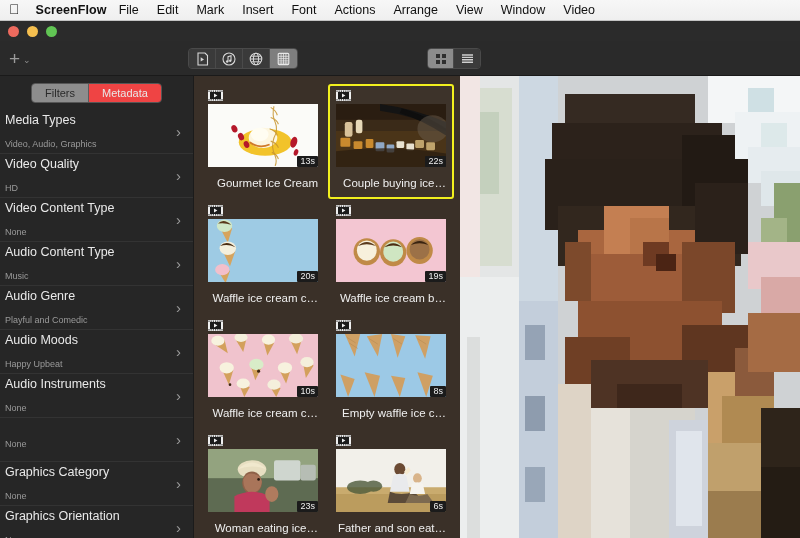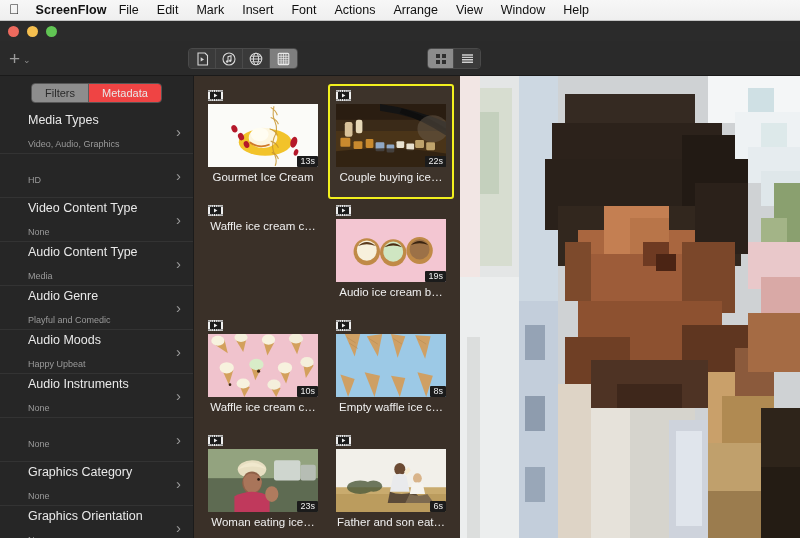--- a/index.html
+++ b/index.html
@@ -191,21 +191,21 @@
   }
   .tab:last-child { border-right: none; }
   .tab.active { background: #8d8d8d; color: #2a2a2a; }
 
   .filter-list { flex: 1; overflow: hidden; }
   .filter-row {
     height: 44px;
     border-bottom: 1px solid #333333;
     display: flex;
     align-items: center;
-    padding: 0 12px 0 28px;
+    padding: 0 12px 0 5px;
     position: relative;
   }
   .filter-texts { flex: 1; overflow: hidden; }
   .filter-title {
     color: #e9e9e9;
     font-size: 12.5px;
     line-height: 15px;
     white-space: nowrap;
   }
   .filter-sub {
@@ -273,27 +273,27 @@
     right: 0px;
     bottom: 0px;
     background: #1b1b1b;
     color: #efefef;
     font-size: 9px;
     line-height: 11px;
     padding: 0 3px;
     border-radius: 1px;
   }
   .cap {
-    margin-top: 3px;
+    margin-top: 9px;
     color: #efefef;
     font-size: 11.5px;
     line-height: 14px;
     white-space: nowrap;
     overflow: hidden;
-    text-align: center;
+    text-align: right;
   }
 
   
   .preview {
     flex: 1;
     background: #2a2a2a;
     position: relative;
     overflow: hidden;
   }
   .preview-img {
@@ -310,21 +310,21 @@
   <span class="menu-app">ScreenFlow</span>
   <span class="menu-item">File</span>
   <span class="menu-item">Edit</span>
   <span class="menu-item">Mark</span>
   <span class="menu-item">Insert</span>
   <span class="menu-item">Font</span>
   <span class="menu-item">Actions</span>
   <span class="menu-item">Arrange</span>
   <span class="menu-item">View</span>
   <span class="menu-item">Window</span>
-  <span class="menu-item">Help</span>
+  <span class="menu-item">Video</span>
 </div>
 
 <div class="window">
 
   <div class="titlebar">
     <div class="traffic">
       <span class="light close"></span>
       <span class="light min"></span>
       <span class="light max"></span>
     </div>
@@ -401,37 +401,38 @@
         <div class="filter-row">
           <div class="filter-texts">
             <div class="filter-title">Media Types</div>
             <div class="filter-sub">Video, Audio, Graphics</div>
           </div>
           <span class="chev">›</span>
         </div>
 
         <div class="filter-row">
           <div class="filter-texts">
+            <div class="filter-title">Video Quality</div>
             <div class="filter-sub">HD</div>
           </div>
           <span class="chev">›</span>
         </div>
 
         <div class="filter-row">
           <div class="filter-texts">
             <div class="filter-title">Video Content Type</div>
             <div class="filter-sub">None</div>
           </div>
           <span class="chev">›</span>
         </div>
 
         <div class="filter-row">
           <div class="filter-texts">
             <div class="filter-title">Audio Content Type</div>
-            <div class="filter-sub">Media</div>
+            <div class="filter-sub">Music</div>
           </div>
           <span class="chev">›</span>
         </div>
 
         <div class="filter-row">
           <div class="filter-texts">
             <div class="filter-title">Audio Genre</div>
             <div class="filter-sub">Playful and Comedic</div>
           </div>
           <span class="chev">›</span>
@@ -599,20 +600,40 @@
               <rect x="0.4" y="9.3" width="1.2" height="1.1"></rect>
                 <rect x="2.6" y="9.3" width="1.2" height="1.1"></rect>
               <rect x="4.8" y="9.3" width="1.2" height="1.1"></rect>
                 <rect x="7.0" y="9.3" width="1.2" height="1.1"></rect>
               <rect x="9.2" y="9.3" width="1.2" height="1.1"></rect>
                 <rect x="11.4" y="9.3" width="1.2" height="1.1"></rect>
               <rect x="13.4" y="9.3" width="1.2" height="1.1"></rect>
             </g>
             <path d="M6 3.6 L9.4 5.5 L6 7.4 Z" fill="#f0f0f0"></path>
           </svg>
+          <div class="thumb-wrap">
+            <svg class="thumb" viewBox="0 0 100 56" preserveAspectRatio="none">
+              <rect width="100" height="56" fill="#9ecbe4"></rect>
+              <g>
+                <path d="M10 6 l12 2 -4 13 Z" fill="#d6a45e"></path>
+                <ellipse cx="15" cy="6" rx="7" ry="5.5" fill="#cfe8c8"></ellipse>
+                <path d="M9 4 q5 -5 12 1 q-6 -2 -12 -1" fill="#5a3a1c"></path>
+              </g>
+              <g>
+                <path d="M12 26 l13 2 -5 14 Z" fill="#d6a45e"></path>
+                <ellipse cx="18" cy="26" rx="7.5" ry="6" fill="#f4efdc"></ellipse>
+                <path d="M11 24 q6 -6 14 1 q-7 -3 -14 -1" fill="#4a2c12"></path>
+              </g>
+              <g>
+                <path d="M8 44 l12 2 -4 11 Z" fill="#d6a45e"></path>
+                <ellipse cx="13" cy="45" rx="6.5" ry="5" fill="#f2bfcb"></ellipse>
+              </g>
+            </svg>
+            <span class="dur">20s</span>
+          </div>
           <div class="cap">Waffle ice cream c…</div>
         </div>
 
         <div class="cell">
           <svg class="film-icon" viewBox="0 0 15 11">
             <rect x="0" y="0" width="15" height="11" fill="#f0f0f0"></rect>
             <rect x="2" y="2" width="11" height="7" fill="#1b1b1b"></rect>
             <g fill="#1b1b1b">
               <rect x="0.4" y="0.6" width="1.2" height="1.1"></rect>
                 <rect x="2.6" y="0.6" width="1.2" height="1.1"></rect>
@@ -645,21 +666,21 @@
                 <path d="M44 25 q8 -7 16 0 q-8 -3 -16 0" fill="#4a2c12"></path>
               </g>
               <g>
                 <circle cx="76" cy="28" r="12" fill="#c08a47"></circle>
                 <circle cx="76" cy="27" r="9" fill="#9c7147"></circle>
                 <path d="M68 23 q8 -7 16 0 q-8 -3 -16 0" fill="#3a2410"></path>
               </g>
             </svg>
             <span class="dur">19s</span>
           </div>
-          <div class="cap">Audio ice cream b…</div>
+          <div class="cap">Waffle ice cream b…</div>
         </div>
 
         <div class="cell">
           <svg class="film-icon" viewBox="0 0 15 11">
             <rect x="0" y="0" width="15" height="11" fill="#f0f0f0"></rect>
             <rect x="2" y="2" width="11" height="7" fill="#1b1b1b"></rect>
             <g fill="#1b1b1b">
               <rect x="0.4" y="0.6" width="1.2" height="1.1"></rect>
                 <rect x="2.6" y="0.6" width="1.2" height="1.1"></rect>
               <rect x="4.8" y="0.6" width="1.2" height="1.1"></rect>

